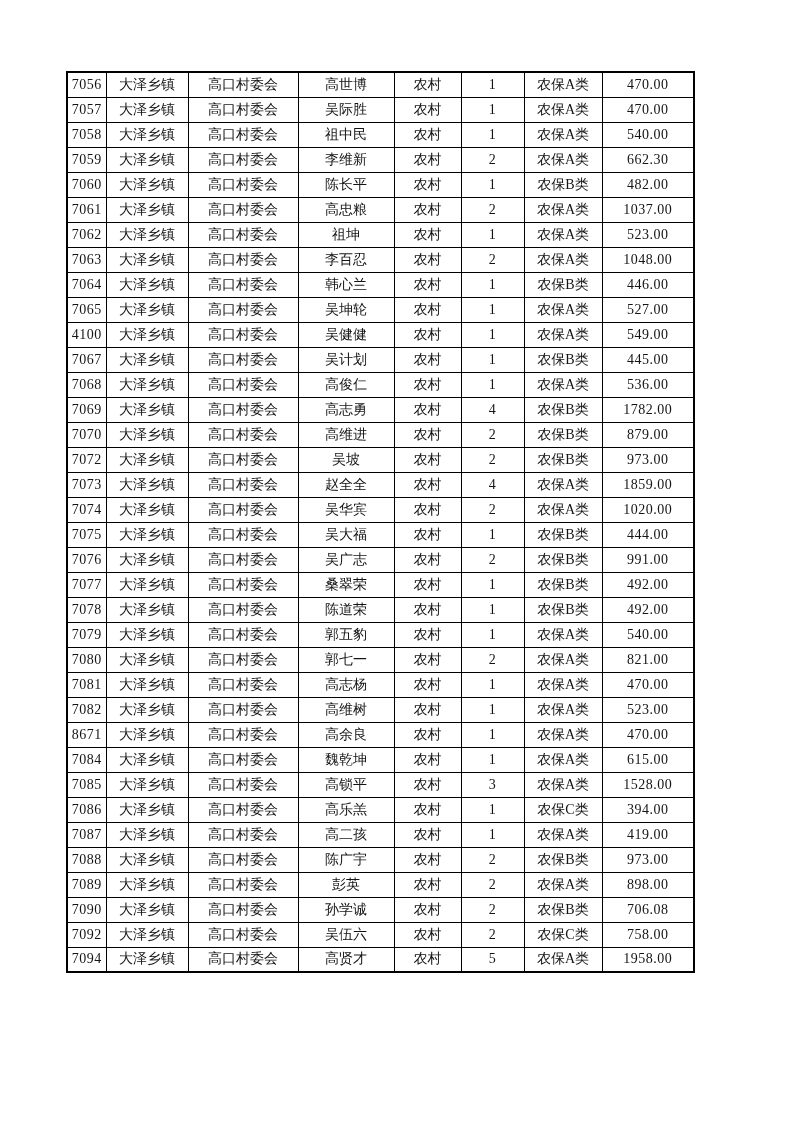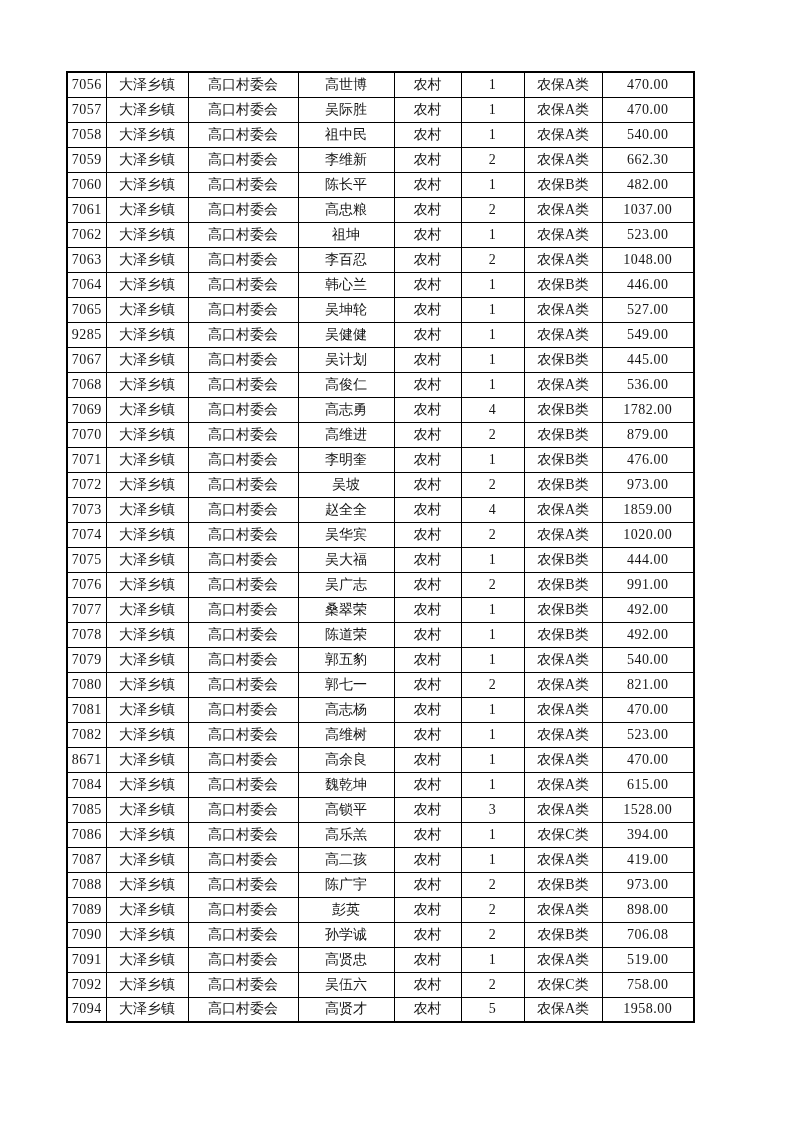--- a/index.html
+++ b/index.html
@@ -152,21 +152,21 @@
           <td class="num">7065</td>
           <td>大泽乡镇</td>
           <td>高口村委会</td>
           <td>吴坤轮</td>
           <td>农村</td>
           <td class="num">1</td>
           <td>农保A类</td>
           <td class="num">527.00</td>
         </tr>
         <tr>
-          <td class="num">9285</td>
+          <td class="num">4100</td>
           <td>大泽乡镇</td>
           <td>高口村委会</td>
           <td>吴健健</td>
           <td>农村</td>
           <td class="num">1</td>
           <td>农保A类</td>
           <td class="num">549.00</td>
         </tr>
         <tr>
           <td class="num">7067</td>
@@ -200,30 +200,20 @@
         </tr>
         <tr>
           <td class="num">7070</td>
           <td>大泽乡镇</td>
           <td>高口村委会</td>
           <td>高维进</td>
           <td>农村</td>
           <td class="num">2</td>
           <td>农保B类</td>
           <td class="num">879.00</td>
-        </tr>
-        <tr>
-          <td class="num">7071</td>
-          <td>大泽乡镇</td>
-          <td>高口村委会</td>
-          <td>李明奎</td>
-          <td>农村</td>
-          <td class="num">1</td>
-          <td>农保B类</td>
-          <td class="num">476.00</td>
         </tr>
         <tr>
           <td class="num">7072</td>
           <td>大泽乡镇</td>
           <td>高口村委会</td>
           <td>吴坡</td>
           <td>农村</td>
           <td class="num">2</td>
           <td>农保B类</td>
           <td class="num">973.00</td>
@@ -400,30 +390,20 @@
         </tr>
         <tr>
           <td class="num">7090</td>
           <td>大泽乡镇</td>
           <td>高口村委会</td>
           <td>孙学诚</td>
           <td>农村</td>
           <td class="num">2</td>
           <td>农保B类</td>
           <td class="num">706.08</td>
-        </tr>
-        <tr>
-          <td class="num">7091</td>
-          <td>大泽乡镇</td>
-          <td>高口村委会</td>
-          <td>高贤忠</td>
-          <td>农村</td>
-          <td class="num">1</td>
-          <td>农保A类</td>
-          <td class="num">519.00</td>
         </tr>
         <tr>
           <td class="num">7092</td>
           <td>大泽乡镇</td>
           <td>高口村委会</td>
           <td>吴伍六</td>
           <td>农村</td>
           <td class="num">2</td>
           <td>农保C类</td>
           <td class="num">758.00</td>

